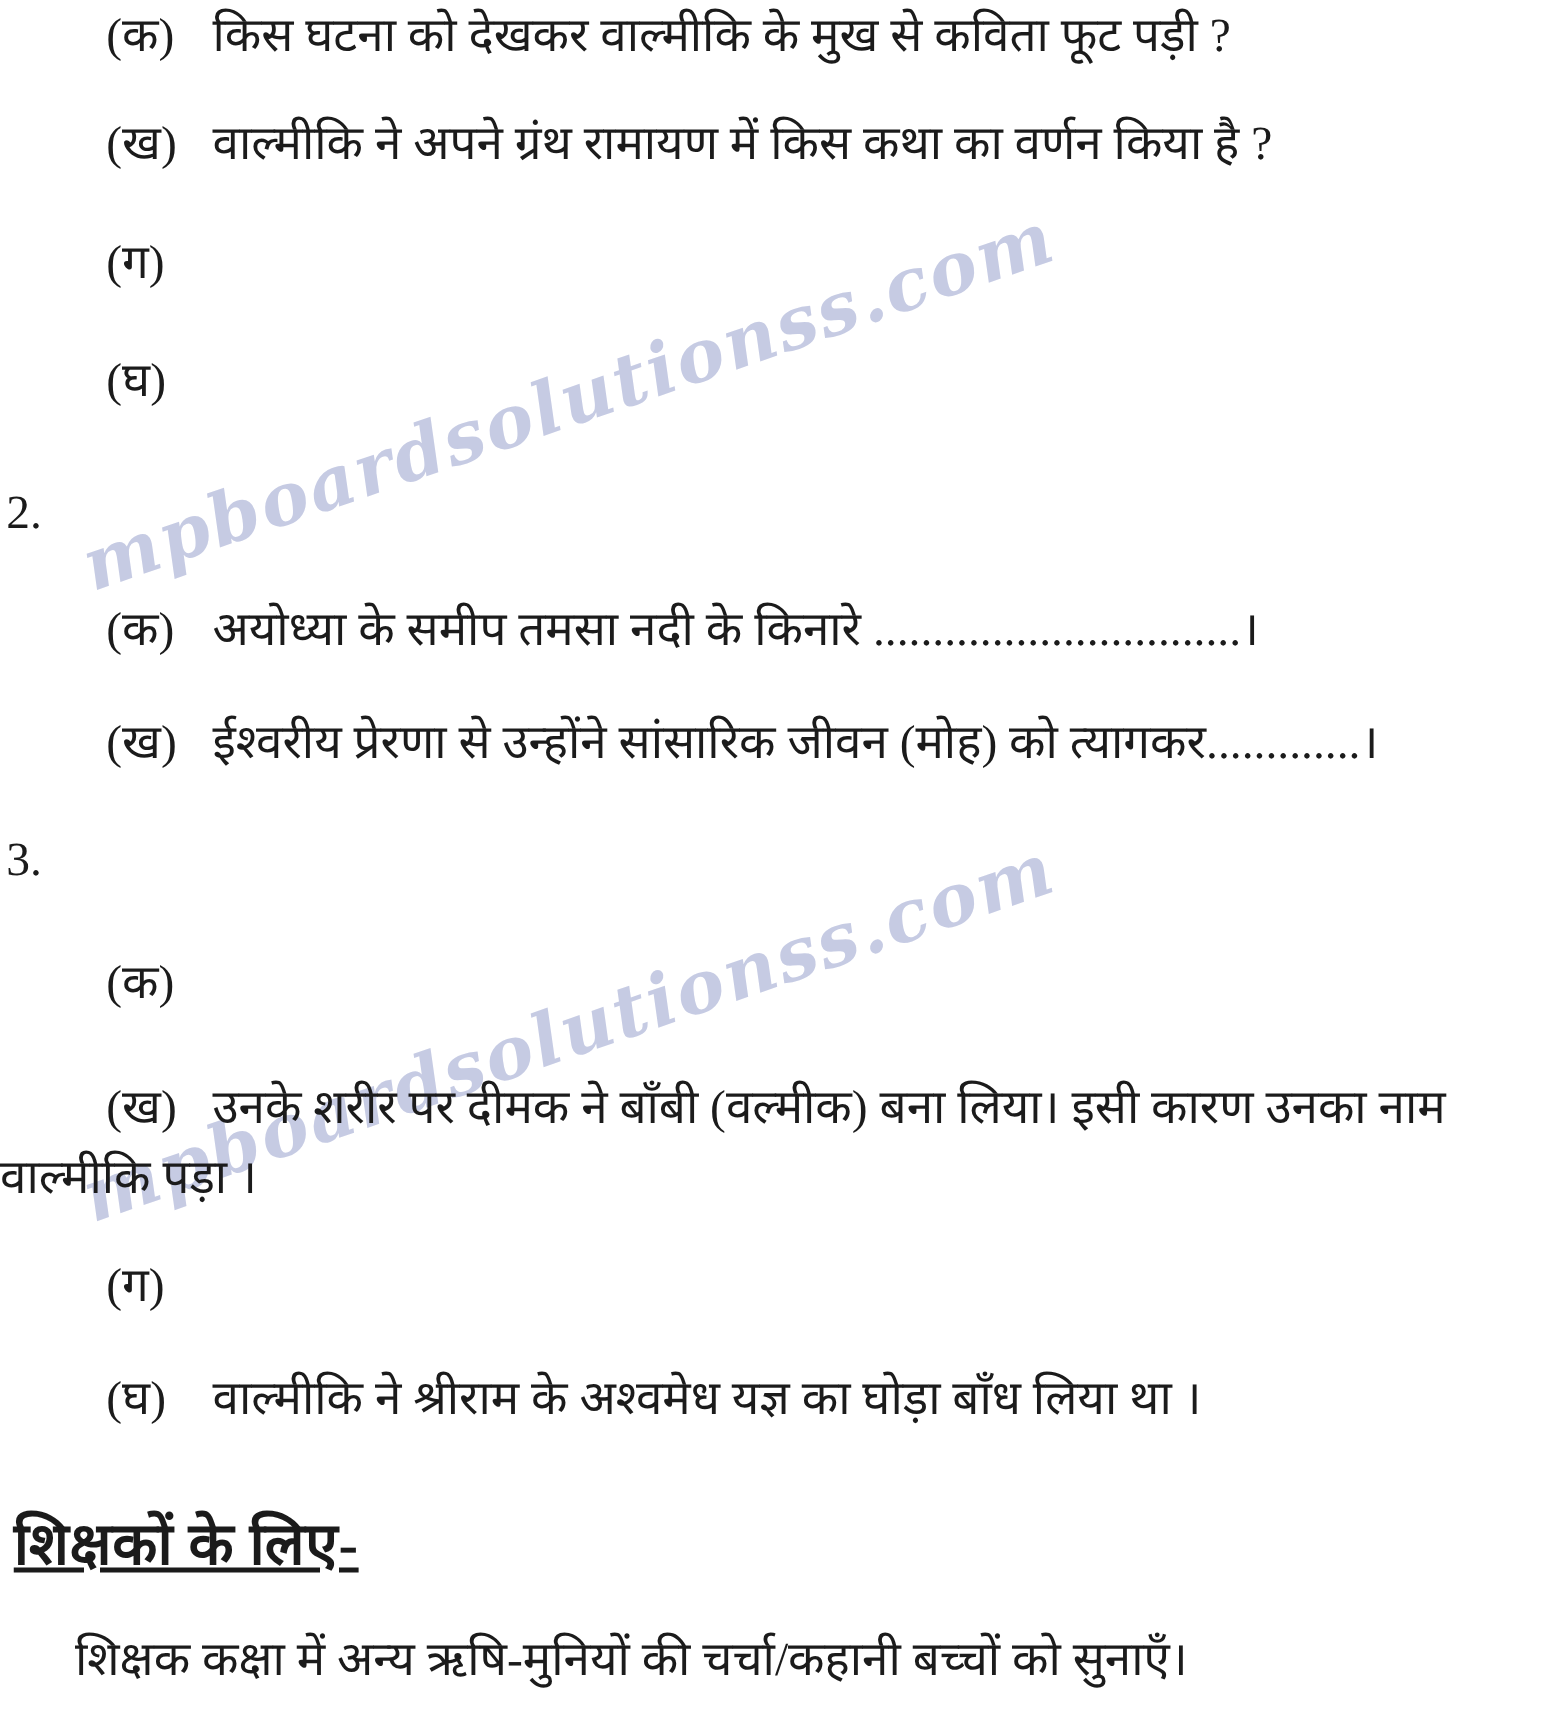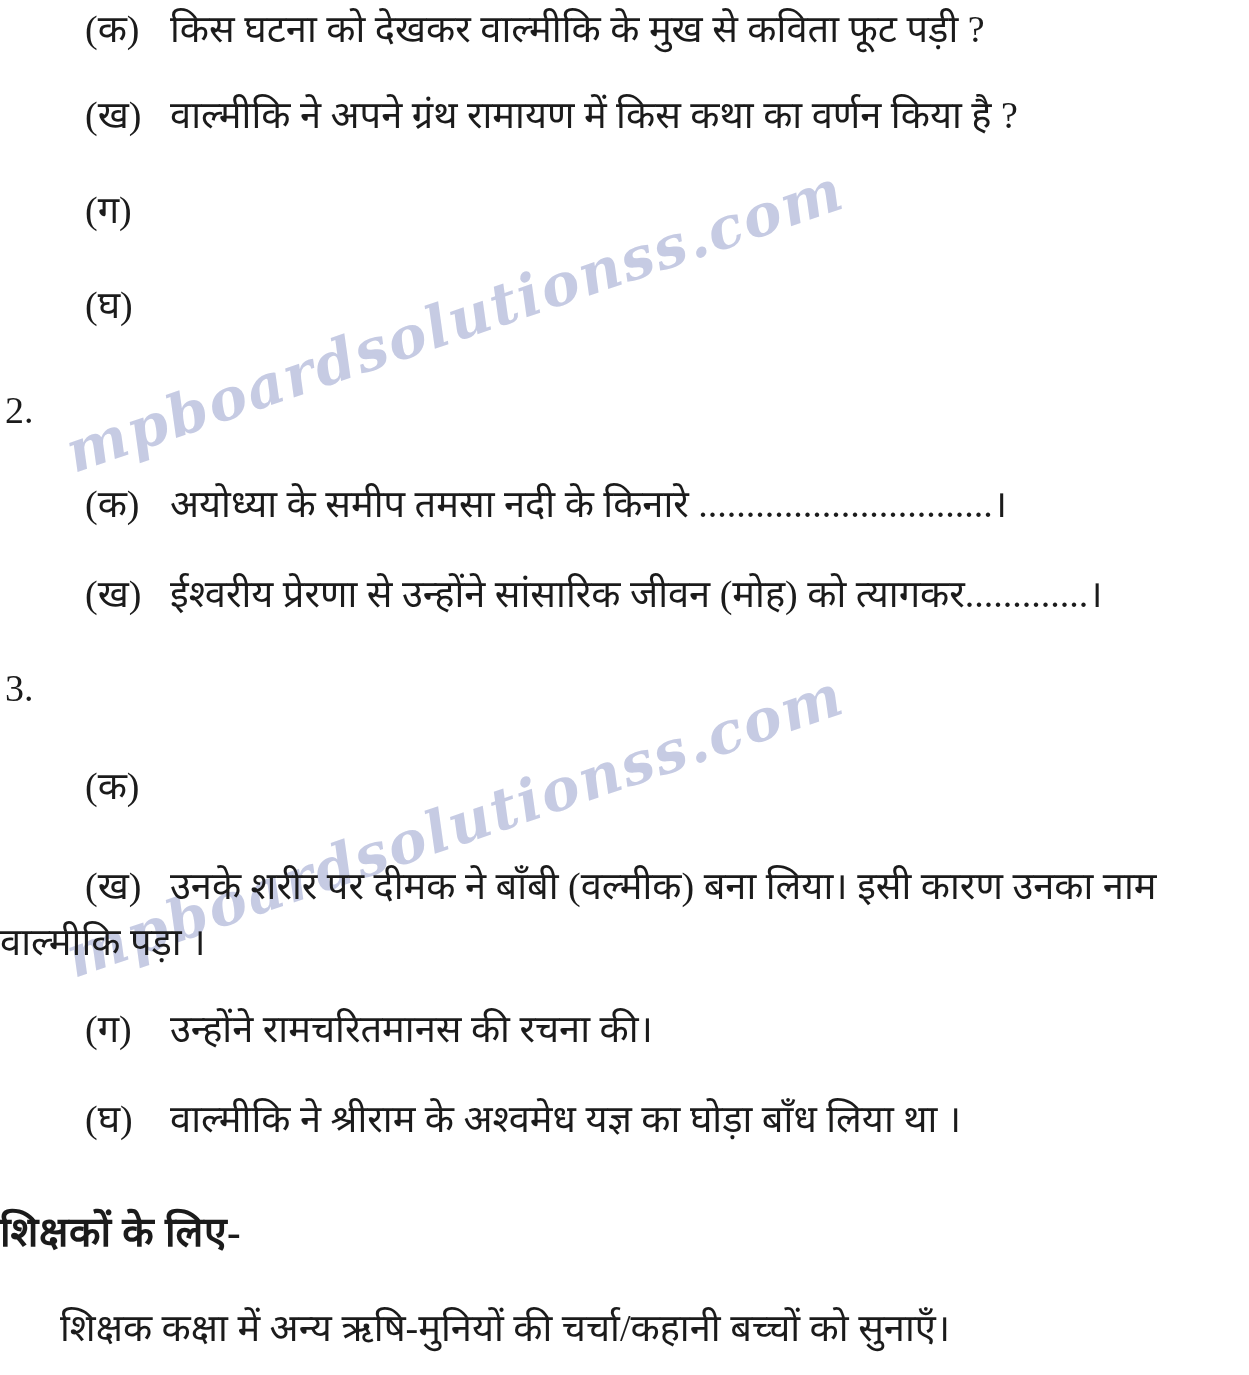--- a/index.html
+++ b/index.html
@@ -21,24 +21,25 @@
     line-height: 1.35;
     z-index: 1;
   }
   .row .marker { flex: 0 0 auto; width: 85px; }
   .row .num    { flex: 0 0 auto; width: 80px; }
   .item     { left: 85px; }
   .numbered { left: 5px; }
   .flush    { left: 0; }
   .para     { left: 60px; }
   .heading  {
-    left: 0;
+    left: 11px;
     font-weight: bold;
-    font-size: 41px;
+    font-size: 47px;
     letter-spacing: 0.5px;
+    text-decoration: underline;
   }
   .watermark {
     position: absolute;
     z-index: 0;
     font-family: "DejaVu Serif", serif;
     font-style: italic;
     font-weight: bold;
     font-size: 58px;
     letter-spacing: 2px;
     color: var(--wm-color, #8f99c9);
@@ -93,21 +94,20 @@
   </div>
   <div class="row item" style="top:861px">
     <span class="marker">(ख)</span>
     <span class="text">उनके शरीर पर दीमक ने बाँबी (वल्मीक) बना लिया। इसी कारण उनका नाम</span>
   </div>
   <div class="row flush" style="top:917px">
     <span class="text">वाल्मीकि पड़ा ।</span>
   </div>
   <div class="row item" style="top:1004px">
     <span class="marker">(ग)</span>
-    <span class="text">उन्होंने रामचरितमानस की रचना की।</span>
   </div>
   <div class="row item" style="top:1094px">
     <span class="marker">(घ)</span>
     <span class="text">वाल्मीकि ने श्रीराम के अश्वमेध यज्ञ का घोड़ा बाँध लिया था ।</span>
   </div>
 
   <div class="row heading" style="top:1205px">
     <span class="text">शिक्षकों के लिए-</span>
   </div>
   <div class="row para" style="top:1303px">

